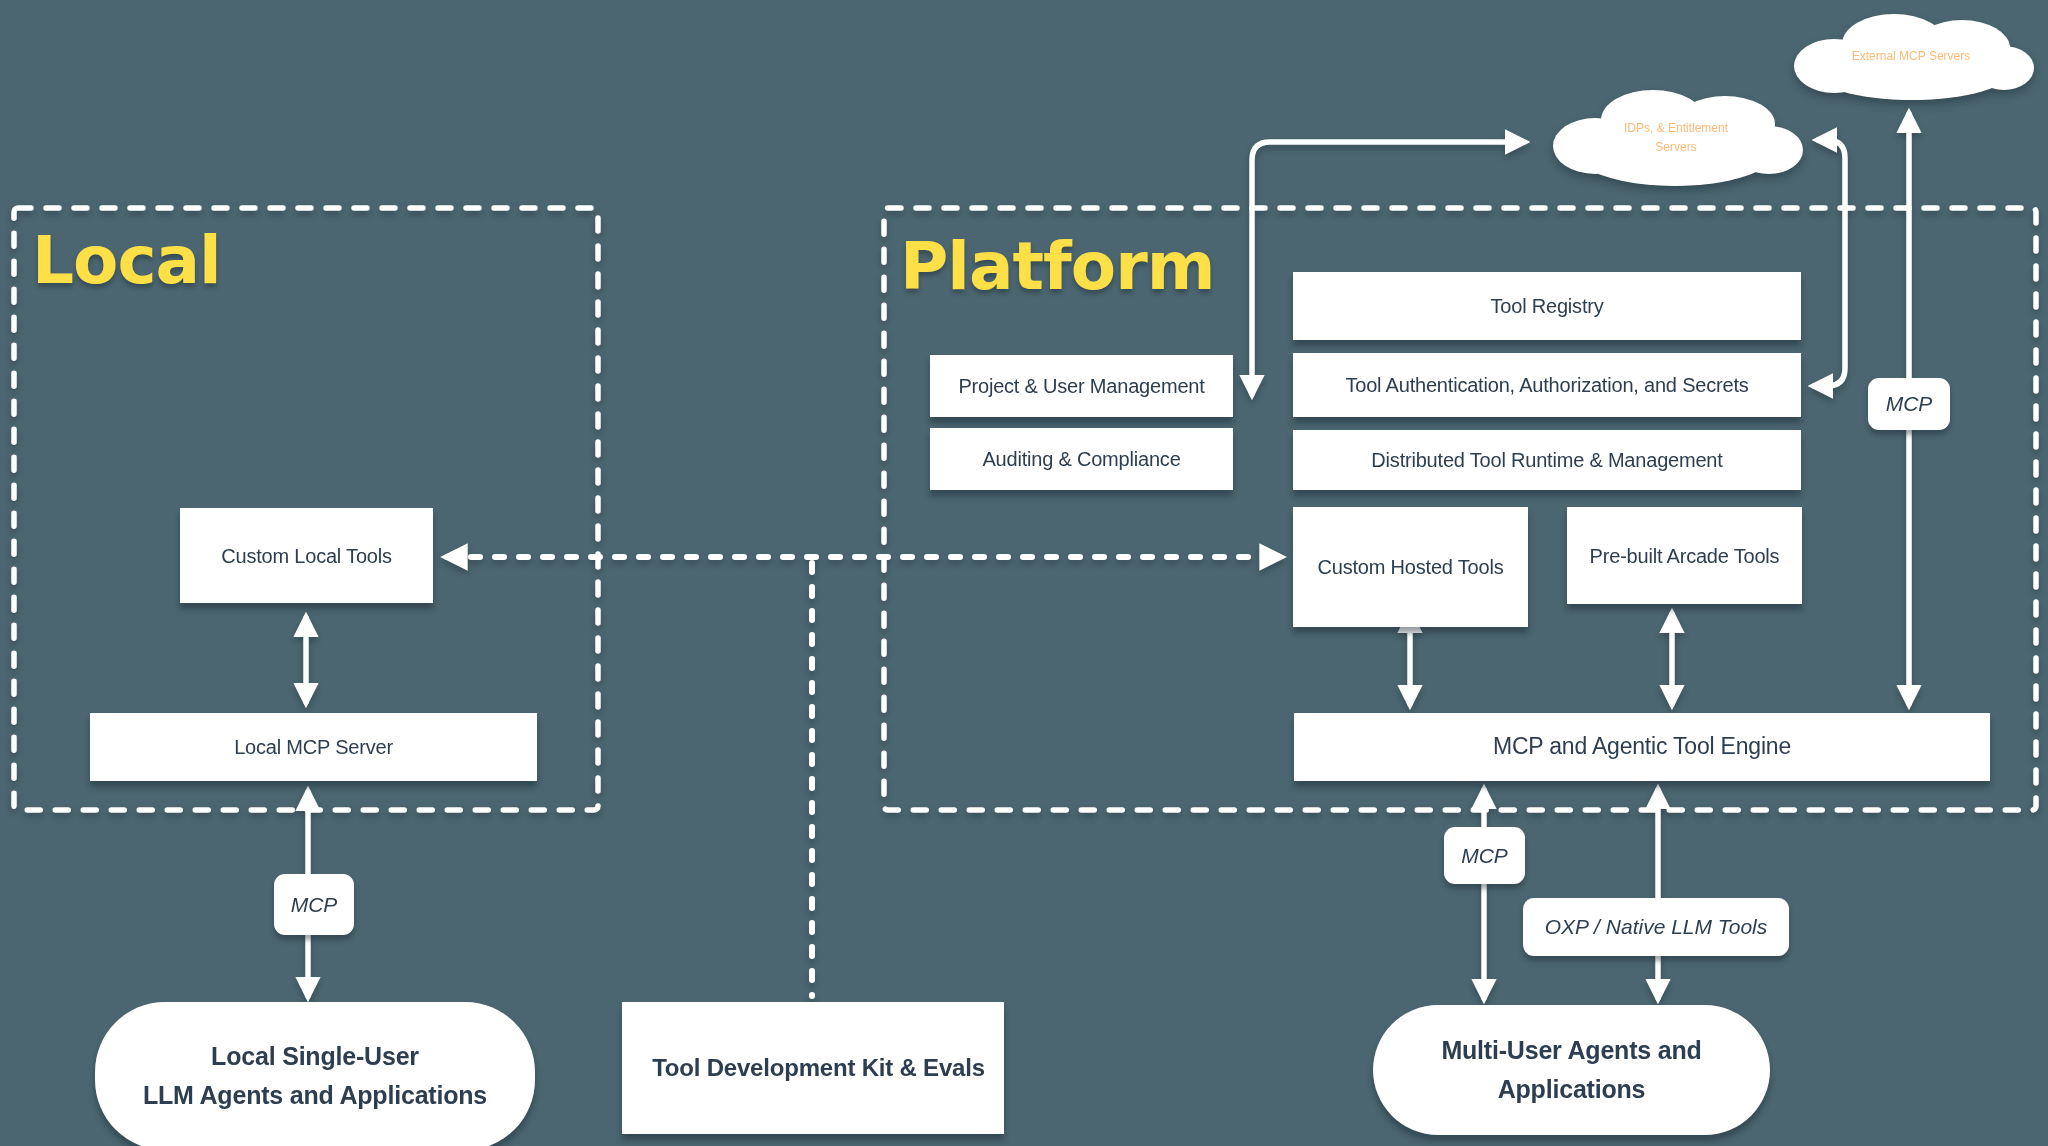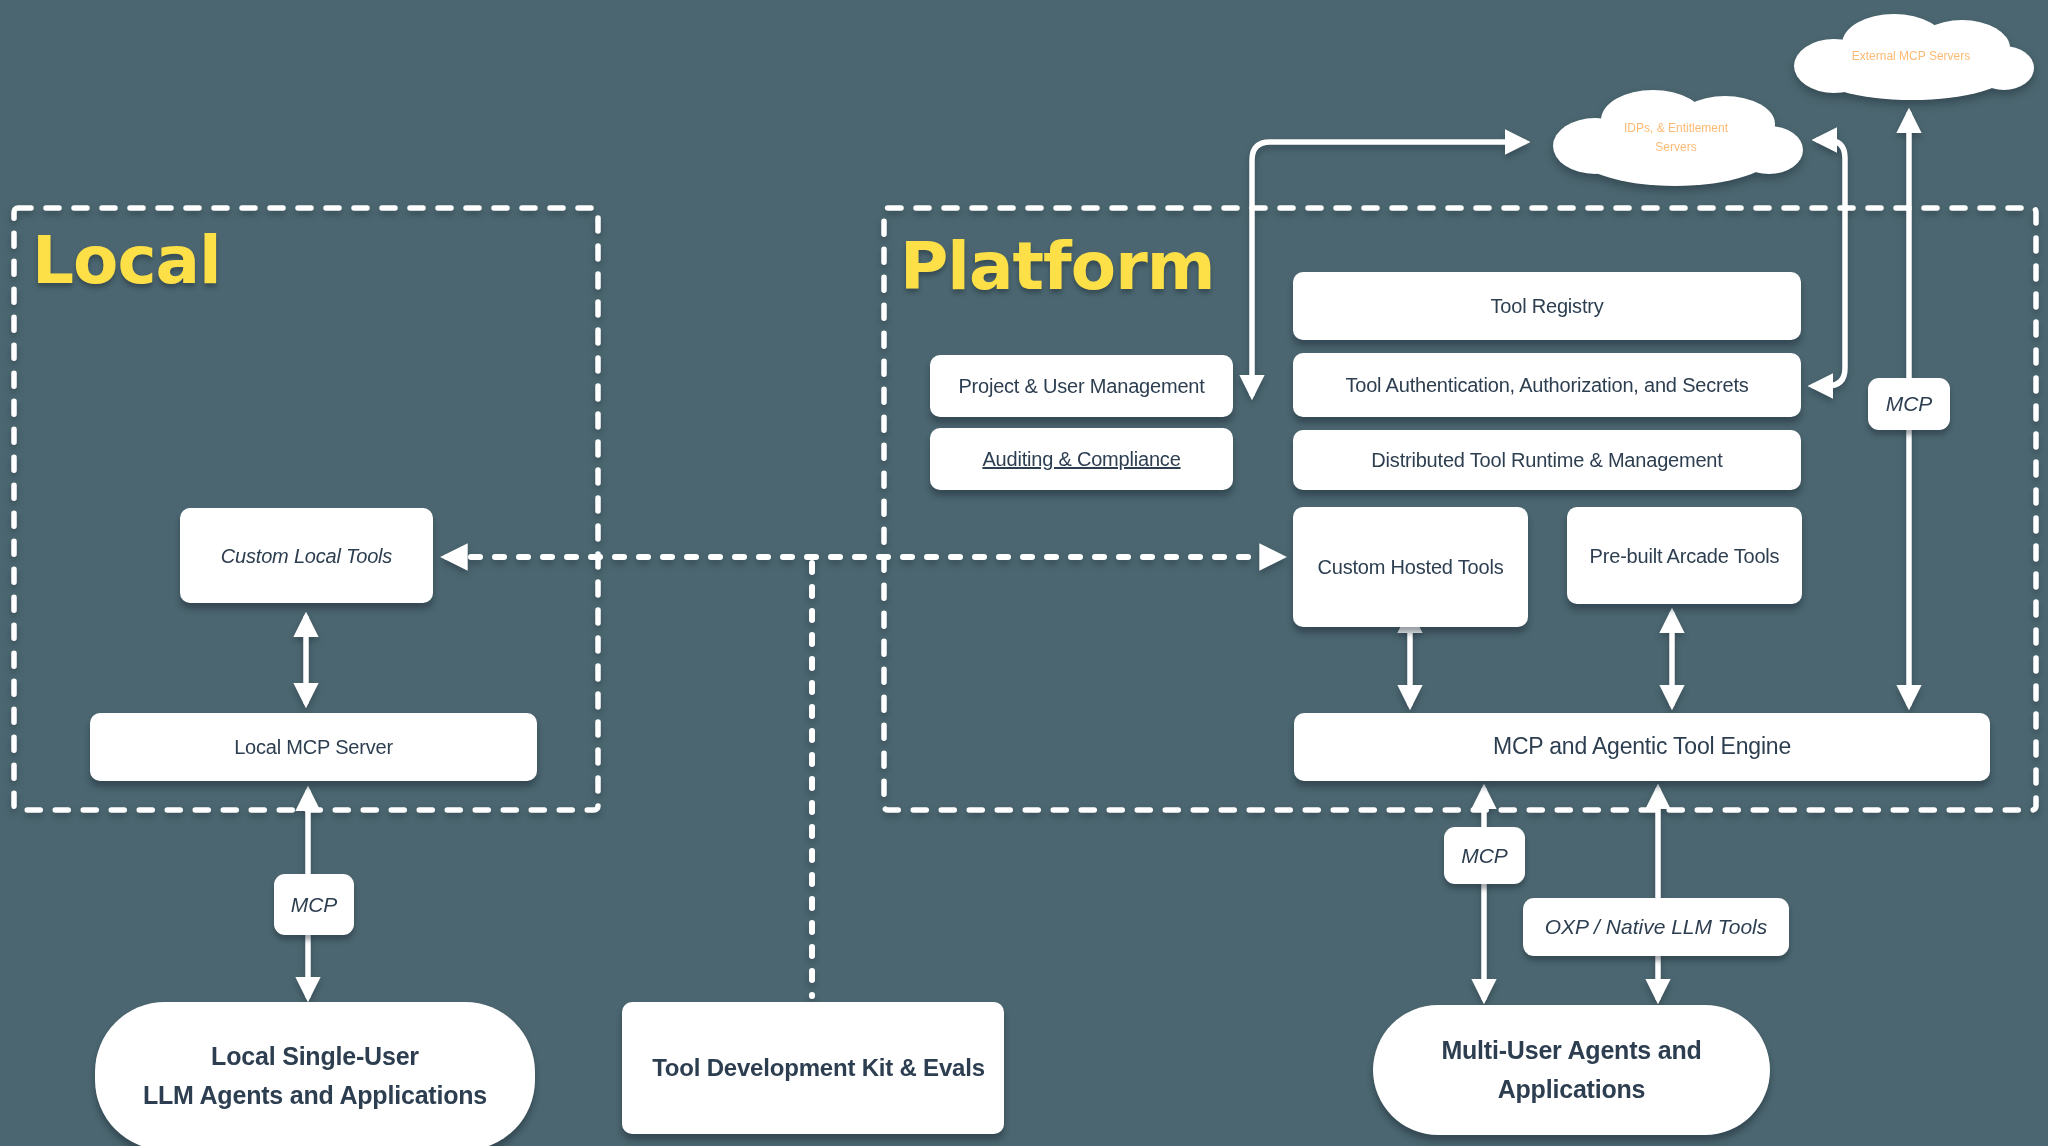--- a/index.html
+++ b/index.html
@@ -21,21 +21,21 @@
     font-family:"DejaVu Sans",sans-serif;
     font-weight:bold;
     font-size:66px;
     letter-spacing:-1px;
     text-shadow:0 4px 4px rgba(24,38,48,.4);
     white-space:nowrap;
   }
   .box{
     position:absolute;z-index:2;
     background:#ffffff;
-    border-radius:10px;
+    border-radius:0;
     display:flex;align-items:center;justify-content:center;
     text-align:center;
     color:#2c3e50;
     font-size:20px;
     letter-spacing:-.2px;
     box-shadow:0 6px 6px rgba(24,38,48,.45);
     line-height:1.3;
     padding:0 6px;box-sizing:border-box;
   }
   .box.big{font-size:23px;}
@@ -132,27 +132,27 @@
         <ellipse cx="224" cy="68" rx="34" ry="24"></ellipse>
         <ellipse cx="130" cy="70" rx="100" ry="34"></ellipse>
       </g>
     </svg>
     <div class="cloud-label">
       <span>IDPs, &amp; Entitlement</span>
       <span>Servers</span>
     </div>
   </div>
 
-  <div class="box" style="left:180px;top:508px;width:253px;height:95px;font-style:italic;">Custom Local Tools</div>
+  <div class="box" style="left:180px;top:508px;width:253px;height:95px;">Custom Local Tools</div>
   <div class="box" style="left:90px;top:713px;width:447px;height:68px;">Local MCP Server</div>
 
   <div class="box" style="left:1293px;top:272px;width:508px;height:68px;">Tool Registry</div>
   <div class="box" style="left:930px;top:355px;width:303px;height:62px;">Project &amp; User Management</div>
   <div class="box" style="left:1293px;top:353px;width:508px;height:64px;">Tool Authentication, Authorization, and Secrets</div>
-  <div class="box" style="left:930px;top:428px;width:303px;height:62px;text-decoration:underline;">Auditing &amp; Compliance</div>
+  <div class="box" style="left:930px;top:428px;width:303px;height:62px;">Auditing &amp; Compliance</div>
   <div class="box" style="left:1293px;top:430px;width:508px;height:60px;">Distributed Tool Runtime &amp; Management</div>
   <div class="box" style="left:1293px;top:507px;width:235px;height:120px;">Custom Hosted Tools</div>
   <div class="box" style="left:1567px;top:507px;width:235px;height:97px;">Pre-built Arcade Tools</div>
   <div class="box big" style="left:1294px;top:713px;width:696px;height:68px;">MCP and Agentic Tool Engine</div>
 
   <div class="box pill" style="left:95px;top:1002px;width:440px;height:148px;">
     <span>Local Single-User</span>
     <span>LLM Agents and Applications</span>
   </div>
   <div class="box bold" style="left:622px;top:1002px;width:382px;height:132px;">Tool Development Kit &amp; Evals</div>

